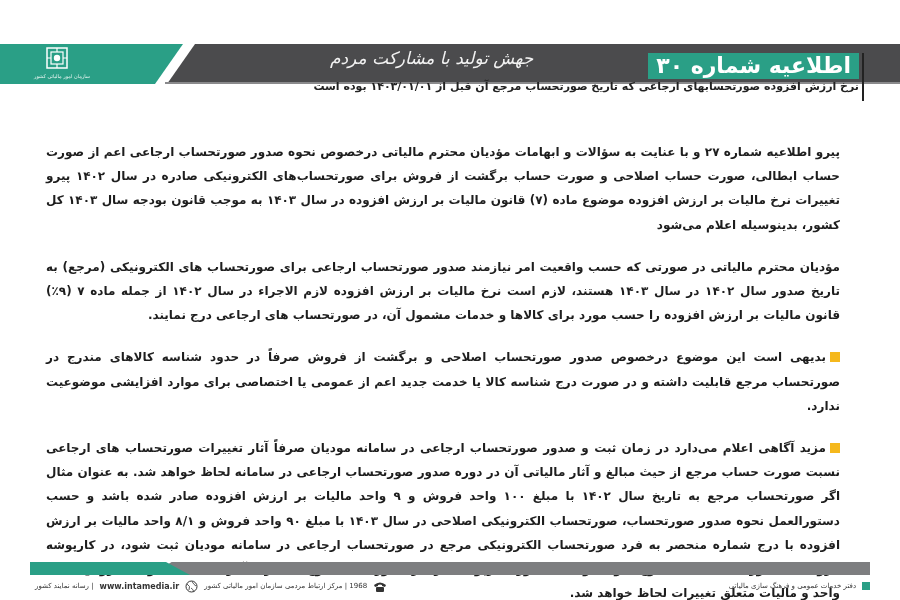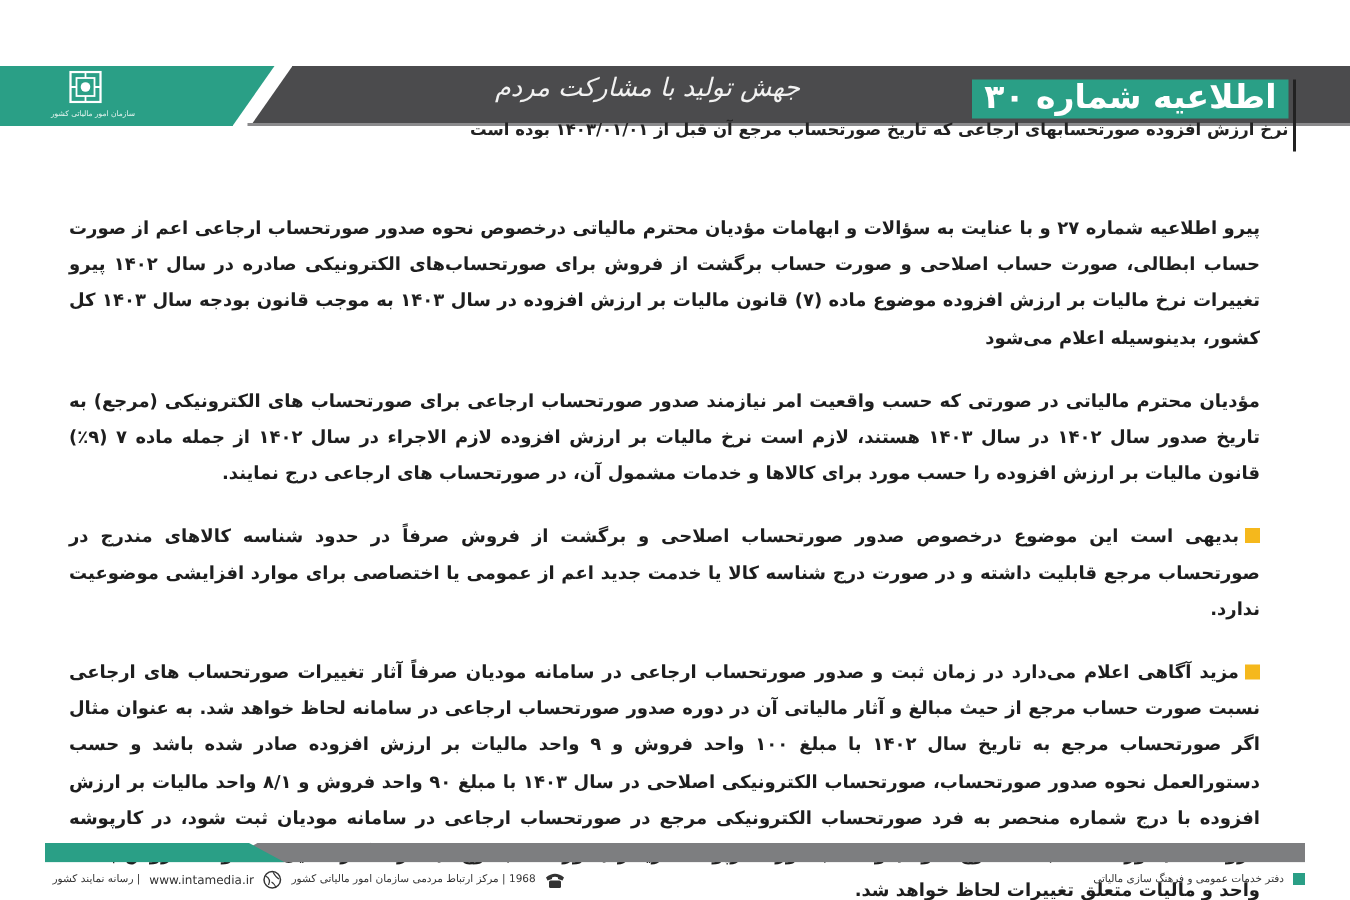--- a/index.html
+++ b/index.html
@@ -29,21 +29,21 @@
   .ftr-gray { position:absolute; left:150px; top:562px; width:720px; height:13px; background:#7d7e80;
               clip-path:polygon(3% 0,100% 0,100% 100%,0 100%); }
   .ftr-teal { position:absolute; left:30px; top:562px; width:160px; height:13px; background:#2a9f86;
               clip-path:polygon(0 0,85% 0,100% 100%,0 100%); }
   .ftr-row { position:absolute; left:35px; right:30px; top:579px; height:14px; direction:rtl;
              font-size:7px; color:#333; display:flex; align-items:center; gap:6px; white-space:nowrap; }
   .ftr-sq { width:8px; height:8px; background:#2a9f86; display:inline-block; }
   .ftr-spacer { flex:1; }
   .phone { width:14px; height:11px; display:inline-block; }
   .globe { width:13px; height:13px; display:inline-block; }
-  .url { direction:ltr; font-weight:normal; font-size:8px;text-align:center; }
+  .url { direction:ltr; font-weight:bold; font-size:8px;text-align:center; }
 </style>
 </head>
 <body>
 
 <div class="hdr">
   <div class="hdr-dark"></div>
   <div class="hdr-teal"></div>
   <div class="hdr-white"></div>
   <div class="hdr-line"></div>
   <svg class="logo" viewBox="0 0 22 22">

